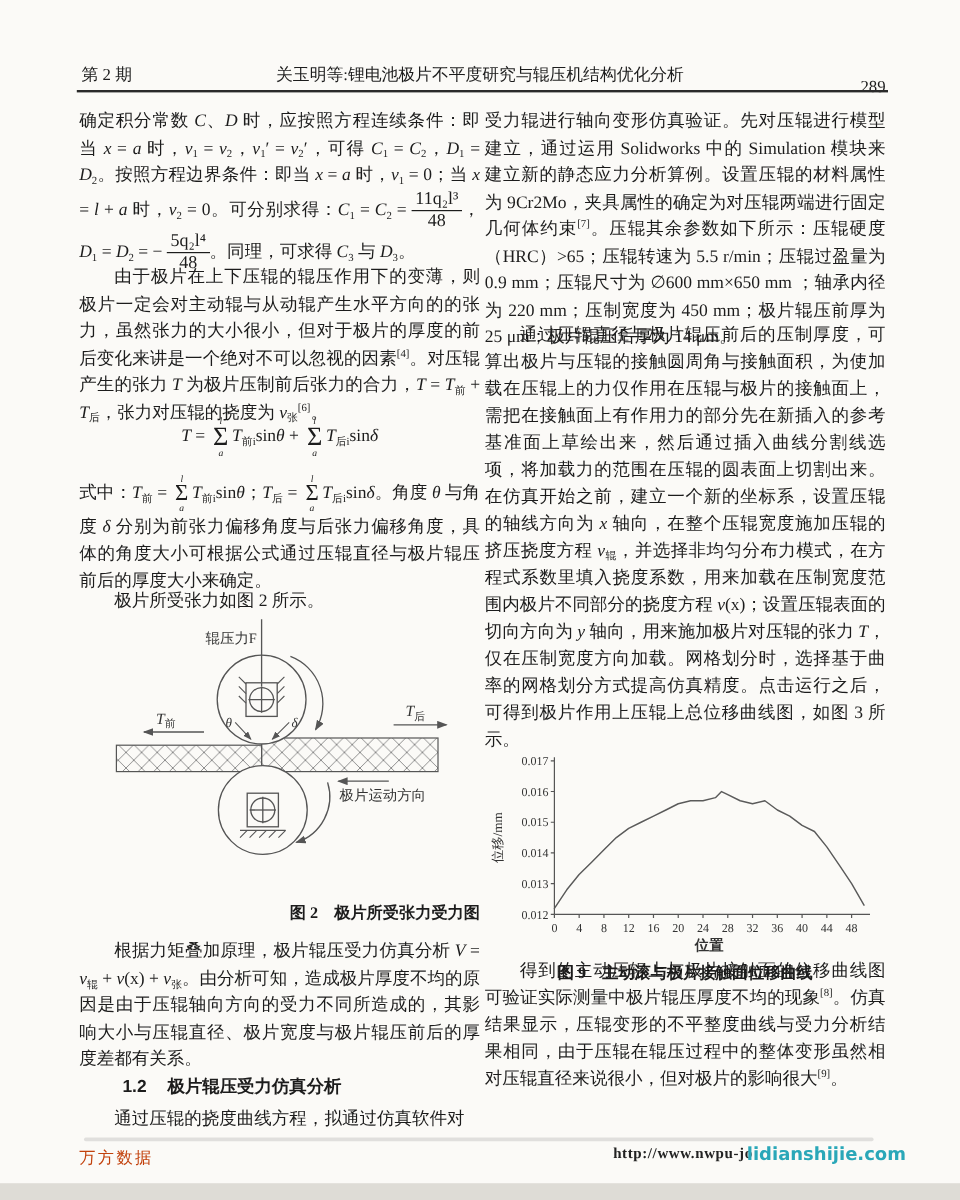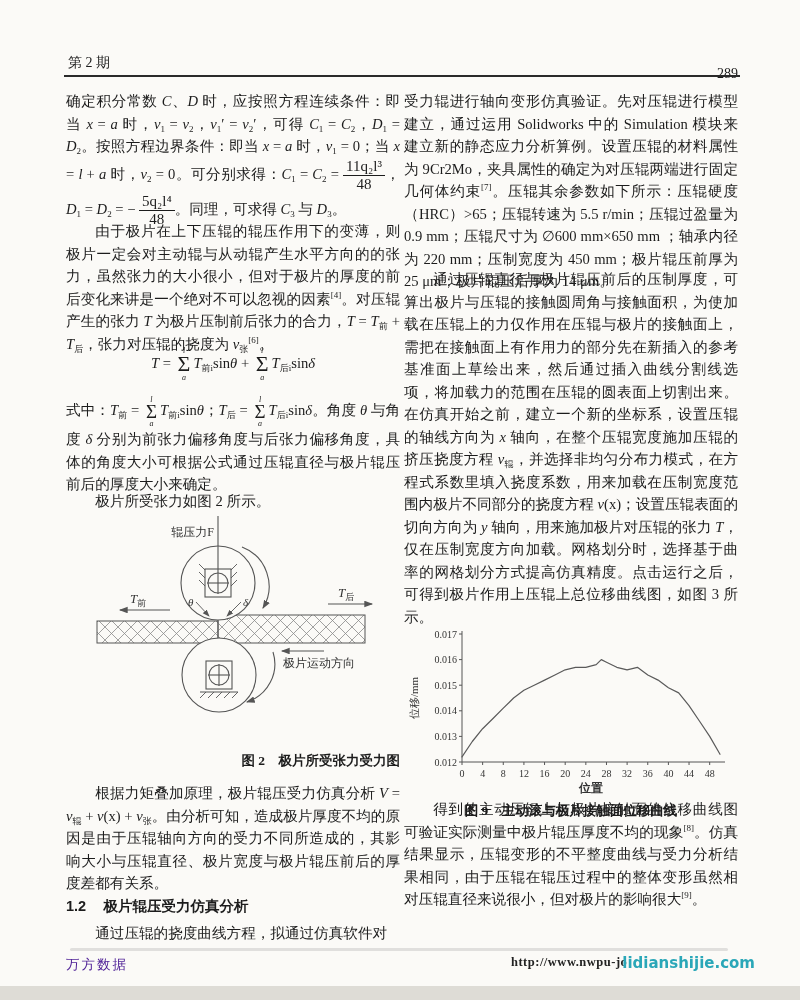--- a/index.html
+++ b/index.html
@@ -25,37 +25,38 @@
   .frac .den{display:block;}
   .sigma{display:inline-flex;flex-direction:column;align-items:center;vertical-align:middle;line-height:1;margin:0 3px;}
   .sigma .lim{font-size:8px;font-style:italic;line-height:1;}
   .sigma .sg{font-size:19px;line-height:.85;}
   .equation{text-align:center;}
   .equation .sigma .sg{font-size:22px;}
   
   .fig-caption{position:absolute;left:0;width:100%;text-align:center;font-size:13.5px;font-weight:bold;}
   .fig-caption .cap-tag{margin-right:1em;}
   .sec-heading{font-family:"Liberation Sans","DejaVu Sans",sans-serif;font-weight:bold;font-size:14.5px;}
-  .sec-heading .sec-no{margin-right:1.2em;}
+  .sec-heading .sec-no{margin-right:1.2em;margin-left:36px;}
   svg text{font-family:"Liberation Serif","DejaVu Serif",serif;}
   
-  .footer-left{position:absolute;left:66px;top:956px;font-size:13.5px;color:#4c1d95;letter-spacing:2px;}
+  .footer-left{position:absolute;left:66px;top:956px;font-size:13.5px;color:#c2410c;letter-spacing:2px;}
   .footer-right{position:absolute;right:45px;top:952px;white-space:nowrap;}
   .footer-url{font-size:12.5px;font-weight:bold;letter-spacing:.5px;color:#222;}
   .footer-wm{font-family:"DejaVu Sans","Liberation Sans",sans-serif;font-weight:bold;font-size:15px;
              margin-left:-5px;vertical-align:-2px;}
   .scan-smudge{position:absolute;left:70px;top:948px;width:658px;height:3px;background:rgba(90,90,90,.16);border-radius:2px;}
   .page-bottom-edge{position:absolute;left:0;top:986px;width:800px;height:14px;background:#dedcd6;}
 </style>
 </head>
 <body>
 
 <div class="page">
 
   <div class="hdr-issue">第 2 期</div>
+  <div class="hdr-title">关玉明等:锂电池极片不平度研究与辊压机结构优化分析</div>
   <div class="hdr-page">289</div>
   <div class="hdr-rule"></div>
 
   <div class="col col-left">
     <p class="blk" style="top:0;"><span>确定积分常数 </span><span class="it">C</span><span>、</span><span class="it">D</span><span> 时，应按照方程连续条件：即当 </span><span class="it">x</span><span> = </span><span class="it">a</span><span> 时，</span><span class="it">v</span><span class="rsub">1</span><span> = </span><span class="it">v</span><span class="rsub">2</span><span>，</span><span class="it">v</span><span class="rsub">1</span><span>′ = </span><span class="it">v</span><span class="rsub">2</span><span>′，可得 </span><span class="it">C</span><span class="rsub">1</span><span> = </span><span class="it">C</span><span class="rsub">2</span><span>，</span><span class="it">D</span><span class="rsub">1</span><span> = </span><span class="it">D</span><span class="rsub">2</span><span>。按照方程边界条件：即当 </span><span class="it">x</span><span> = </span><span class="it">a</span><span> 时，</span><span class="it">v</span><span class="rsub">1</span><span> = 0；当 </span><span class="it">x</span><span> = </span><span class="it">l</span><span> + </span><span class="it">a</span><span> 时，</span><span class="it">v</span><span class="rsub">2</span><span> = 0。可分别求得：</span><span class="it">C</span><span class="rsub">1</span><span> = </span><span class="it">C</span><span class="rsub">2</span><span> = </span><span class="frac"><span class="num">11q₂l³</span><span class="den">48</span></span><span>，</span><span class="it">D</span><span class="rsub">1</span><span> = </span><span class="it">D</span><span class="rsub">2</span><span> = − </span><span class="frac"><span class="num">5q₂l⁴</span><span class="den">48</span></span><span>。同理，可求得 </span><span class="it">C</span><span class="rsub">3</span><span> 与 </span><span class="it">D</span><span class="rsub">3</span><span>。</span></p>
     <p class="blk indent" style="top:130px;"><span>由于极片在上下压辊的辊压作用下的变薄，则极片一定会对主动辊与从动辊产生水平方向的的张力，虽然张力的大小很小，但对于极片的厚度的前后变化来讲是一个绝对不可以忽视的因素</span><span class="rsup">[4]</span><span>。对压辊产生的张力 </span><span class="it">T</span><span> 为极片压制前后张力的合力，</span><span class="it">T</span><span> = </span><span class="it">T</span><span class="rsub">前</span><span> + </span><span class="it">T</span><span class="rsub">后</span><span>，张力对压辊的挠度为 </span><span class="it">v</span><span class="rsub">张</span><span class="rsup">[6]</span><span>。</span></p>
     <p class="blk equation" style="top:257px;"><span class="it">T</span><span> = </span><span class="sigma">
           <span class="lim">l</span>
           <span class="sg">Σ</span>
           <span class="lim">a</span>

